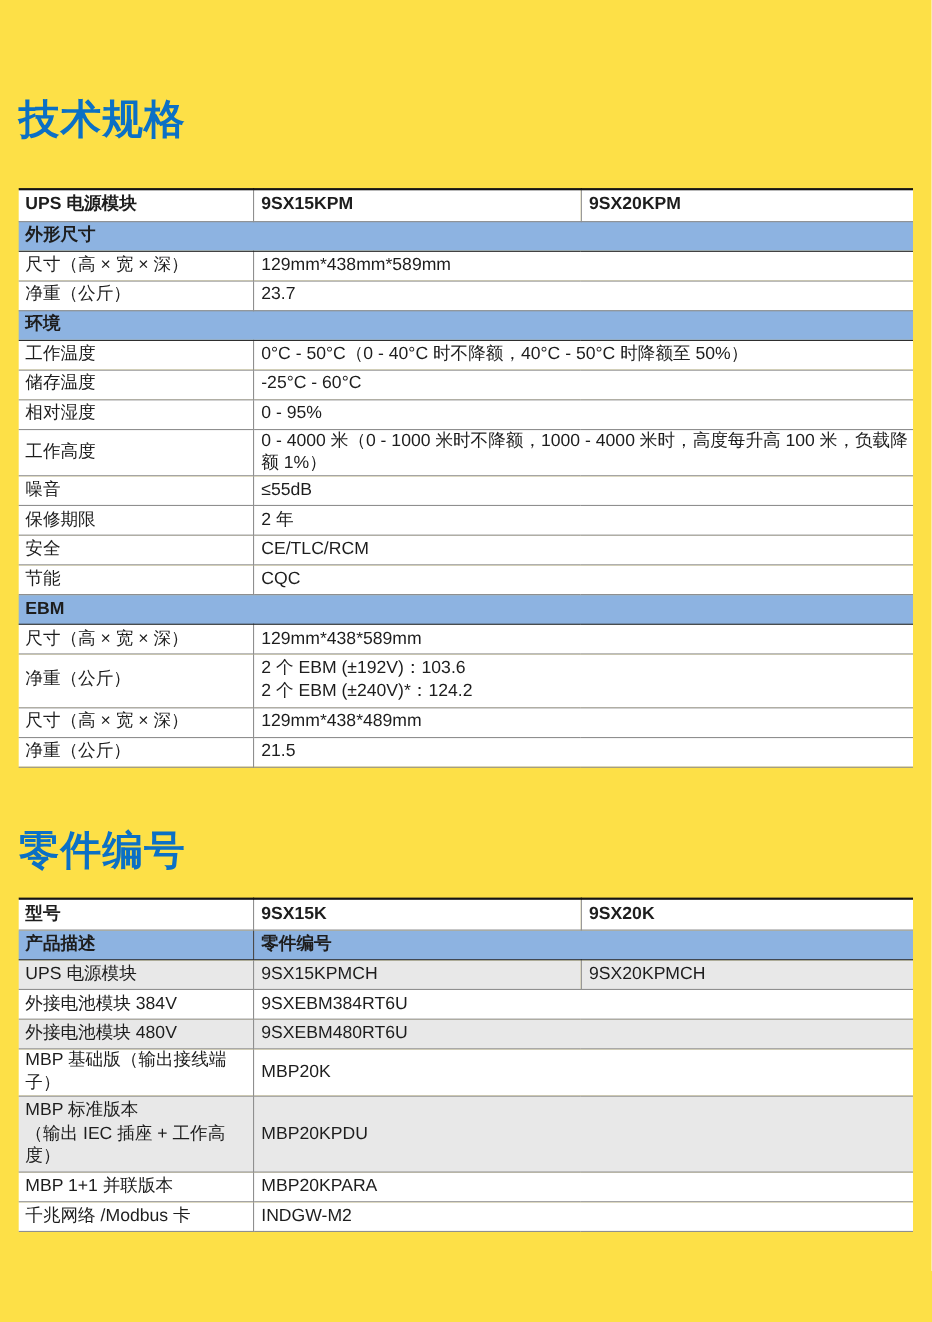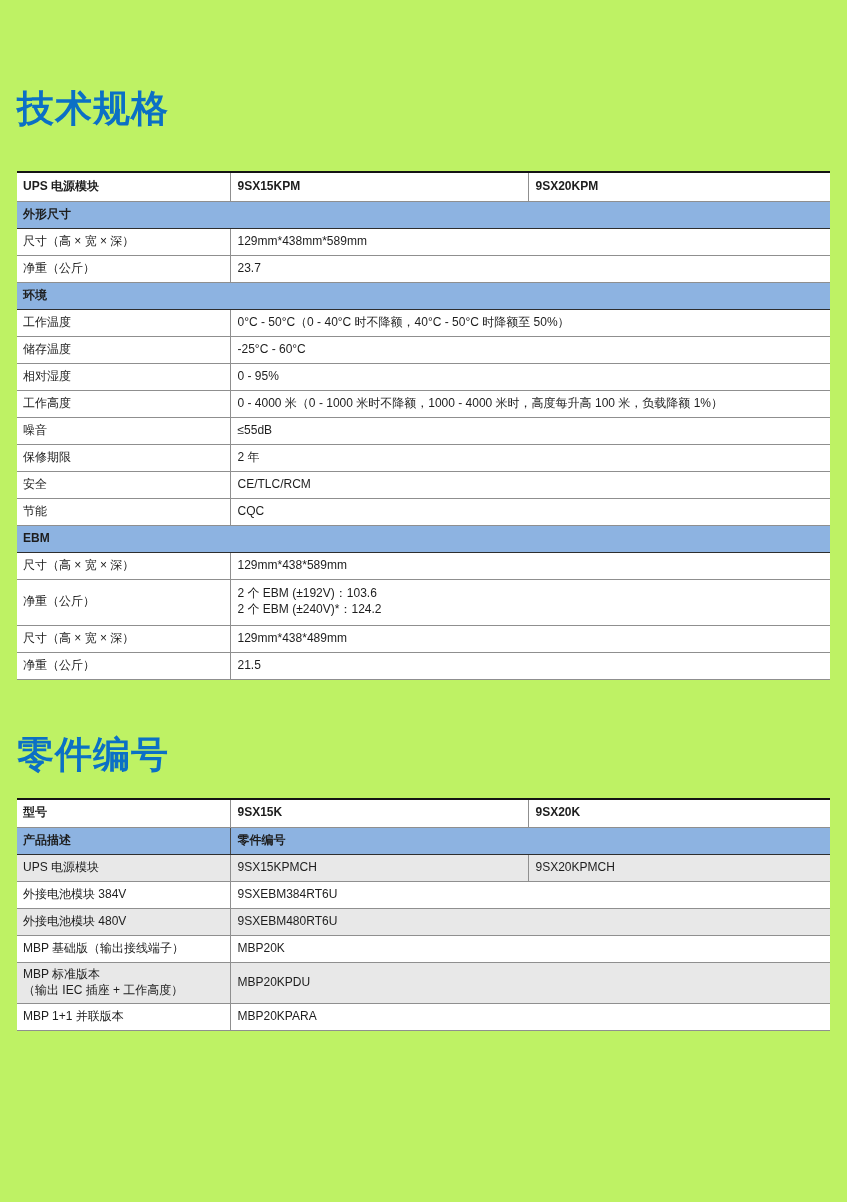--- a/index.html
+++ b/index.html
@@ -1,29 +1,29 @@
 <!DOCTYPE html>
 <html style="--title-blue: #0b70c5; --section-blue: #8db3e1; --row-alt-gray: #e8e8e8;"><head>
 <meta charset="utf-8">
 <style>
   * { margin:0; padding:0; box-sizing:border-box; }
   html,body { background:#ffffff; }
   .doc {
-    position:relative; width:847px; height:1202px; background:#bef264;
+    position:relative; width:847px; height:1202px; background:#fde047;
     font-family:"Liberation Sans","DejaVu Sans",sans-serif; color:#1d1d1d;
     overflow:hidden;
   }
   .content { padding:0 17px; }
   .sec-title { font-size:37px; font-weight:700; color:var(--title-blue); letter-spacing:1px; }
   .sec-title.first { padding-top:84px; margin-bottom:37px; }
   .sec-title.second { padding-top:50px; margin-bottom:18px; }
 
   table.tbl {
     width:813px; border-collapse:collapse; table-layout:fixed;
-    font-size:12px; border-top:2px solid #141414;
+    font-size:16px; border-top:2px solid #141414;
   }
   col.c1 { width:213px; } col.c2 { width:298px; } col.c3 { width:302px; }
 
   .tbl td {
     border-bottom:1px solid #8f8f8f; vertical-align:middle;
     height:27px; line-height:1.3; background:#ffffff;
   }
   .tbl td.lbl { padding-left:6px; padding-right:4px; }
   .tbl td.val { padding-left:7px; padding-right:4px; }
   .model-row td { height:29px; font-weight:700; }
@@ -173,17 +173,21 @@
           <td class="lbl div-r">
             <div>MBP 标准版本</div>
             <div>（输出 IEC 插座 + 工作高度）</div>
           </td>
           <td class="val" colspan="2">MBP20KPDU</td>
         </tr>
         <tr class="data-row">
           <td class="lbl div-r">MBP 1+1 并联版本</td>
           <td class="val" colspan="2">MBP20KPARA</td>
         </tr>
+        <tr class="data-row">
+          <td class="lbl div-r">千兆网络 /Modbus 卡</td>
+          <td class="val" colspan="2">INDGW-M2</td>
+        </tr>
       </tbody>
     </table>
 
   </div>
 </div>
 
 </body></html>

